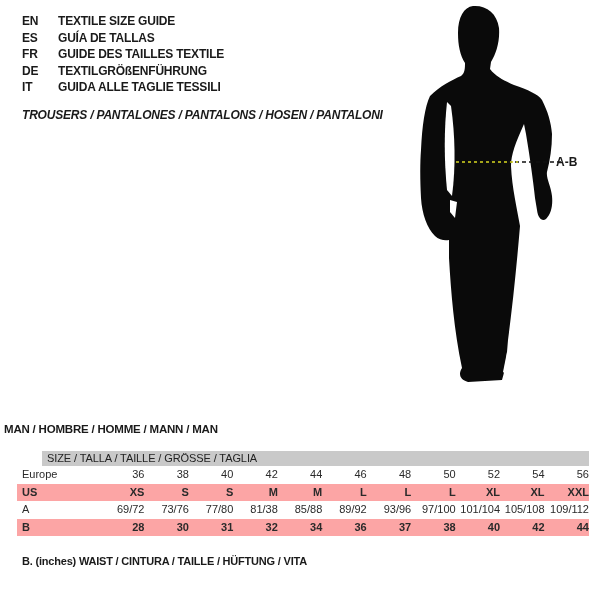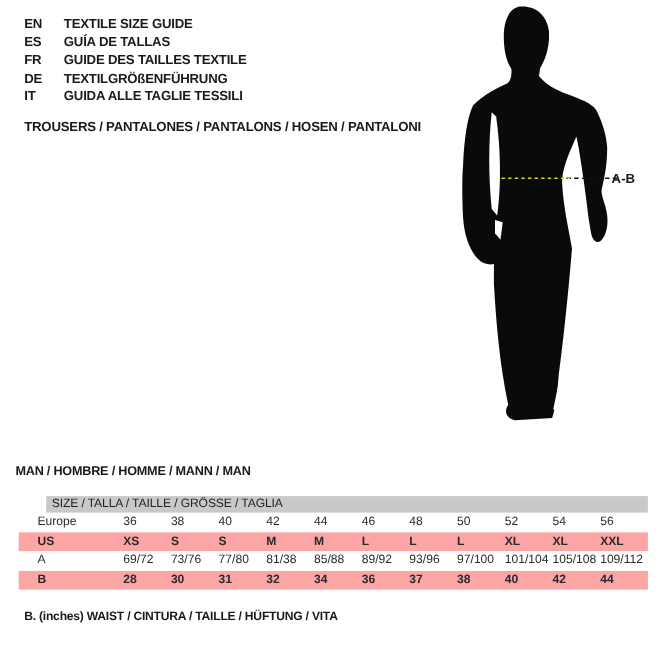--- a/index.html
+++ b/index.html
@@ -14,47 +14,47 @@
   .stage { position:absolute; inset:0; width:600px; height:600px; background:#fff; }
 
   
   .lang-block { position:absolute; left:22px; top:13px; }
   .lang-row { display:flex; height:16.6px; line-height:16.6px; }
   .lang-code { width:36px; font-size:12px; font-weight:700; letter-spacing:-0.2px; }
   .lang-label { font-size:12px; font-weight:700; letter-spacing:-0.2px; }
 
   .category-heading {
     position:absolute; left:22px; top:108px;
-    font-size:12px; font-weight:700; letter-spacing:-0.2px;
+    font-size:12px; font-weight:700; letter-spacing:-0.2px;font-style:italic;
   }
 
   
   .figure-wrap { position:absolute; left:410px; top:0; width:190px; height:420px; }
   .figure-wrap svg { display:block; width:190px; height:420px; }
   .measure-label {
     position:absolute; left:556px; top:155px;
     font-size:12px; font-weight:700; letter-spacing:0;
   }
 
   
   .gender-heading {
-    position:absolute; left:14px; top:423px;
+    position:absolute; left:4px; top:423px;
     font-size:11.5px; font-weight:700; letter-spacing:-0.2px;
   }
 
   
   .size-table { position:absolute; left:17px; top:451px; width:572px; }
   .t-header {
     background:#c9c9c9; height:15px; line-height:15px;
     padding-left:5px; font-size:11px; color:#222; letter-spacing:-0.1px;margin-left:25px;
   }
   .t-row { display:flex; height:17.5px; line-height:17.5px; font-size:11px; color:#2a2a2a; }
   .t-row.stripe { background:#fca5a5;font-weight:bold; }
-  .t-label { width:83px; padding-left:5px; text-align:left;margin-left:12px; }
-  .t-cell { flex:1; text-align:left; }
+  .t-label { width:83px; padding-left:5px; text-align:left; }
+  .t-cell { flex:1; text-align:right; }
 
   
   .notes { position:absolute; left:22px; top:553px; }
   .note-line { font-size:11px; font-weight:700; line-height:16.5px; letter-spacing:-0.2px; }
 </style>
 </head>
 <body>
 
 <div class="stage">
 

